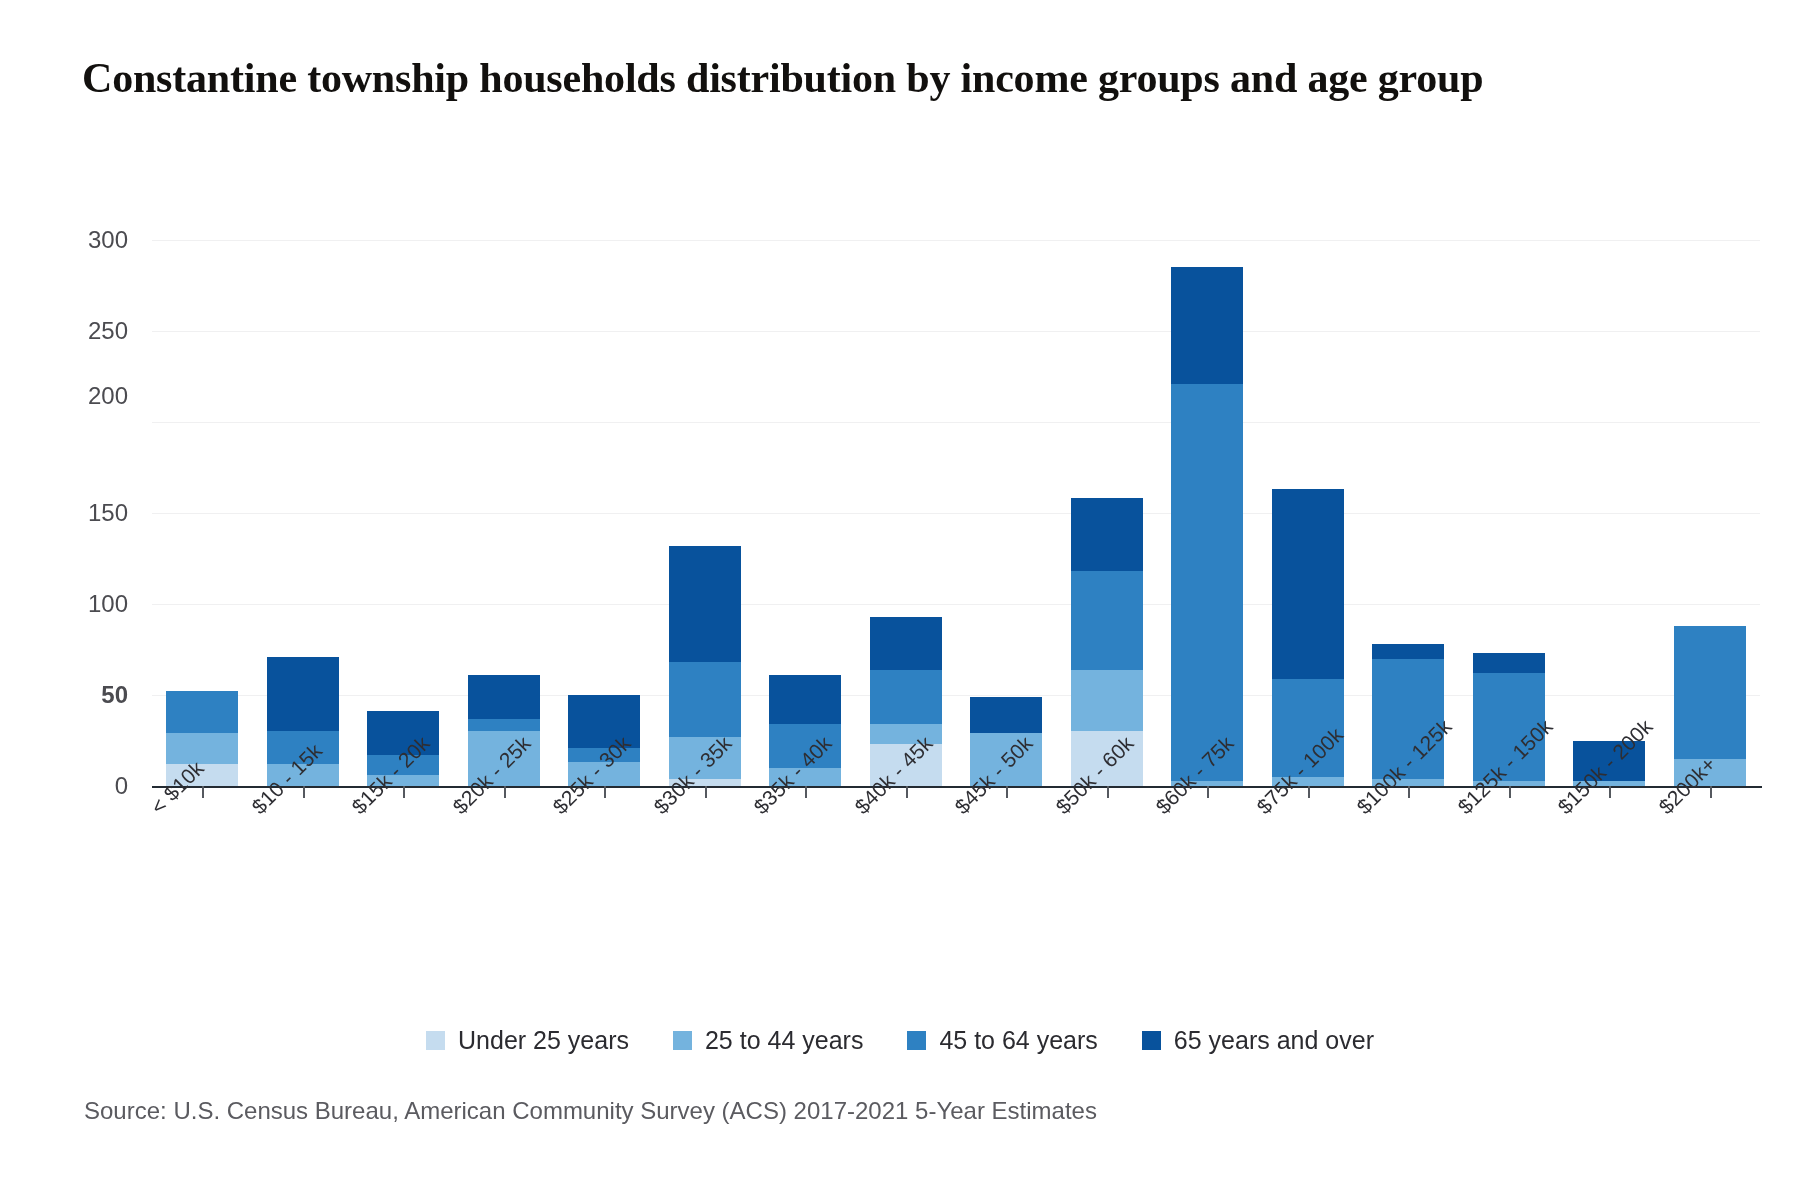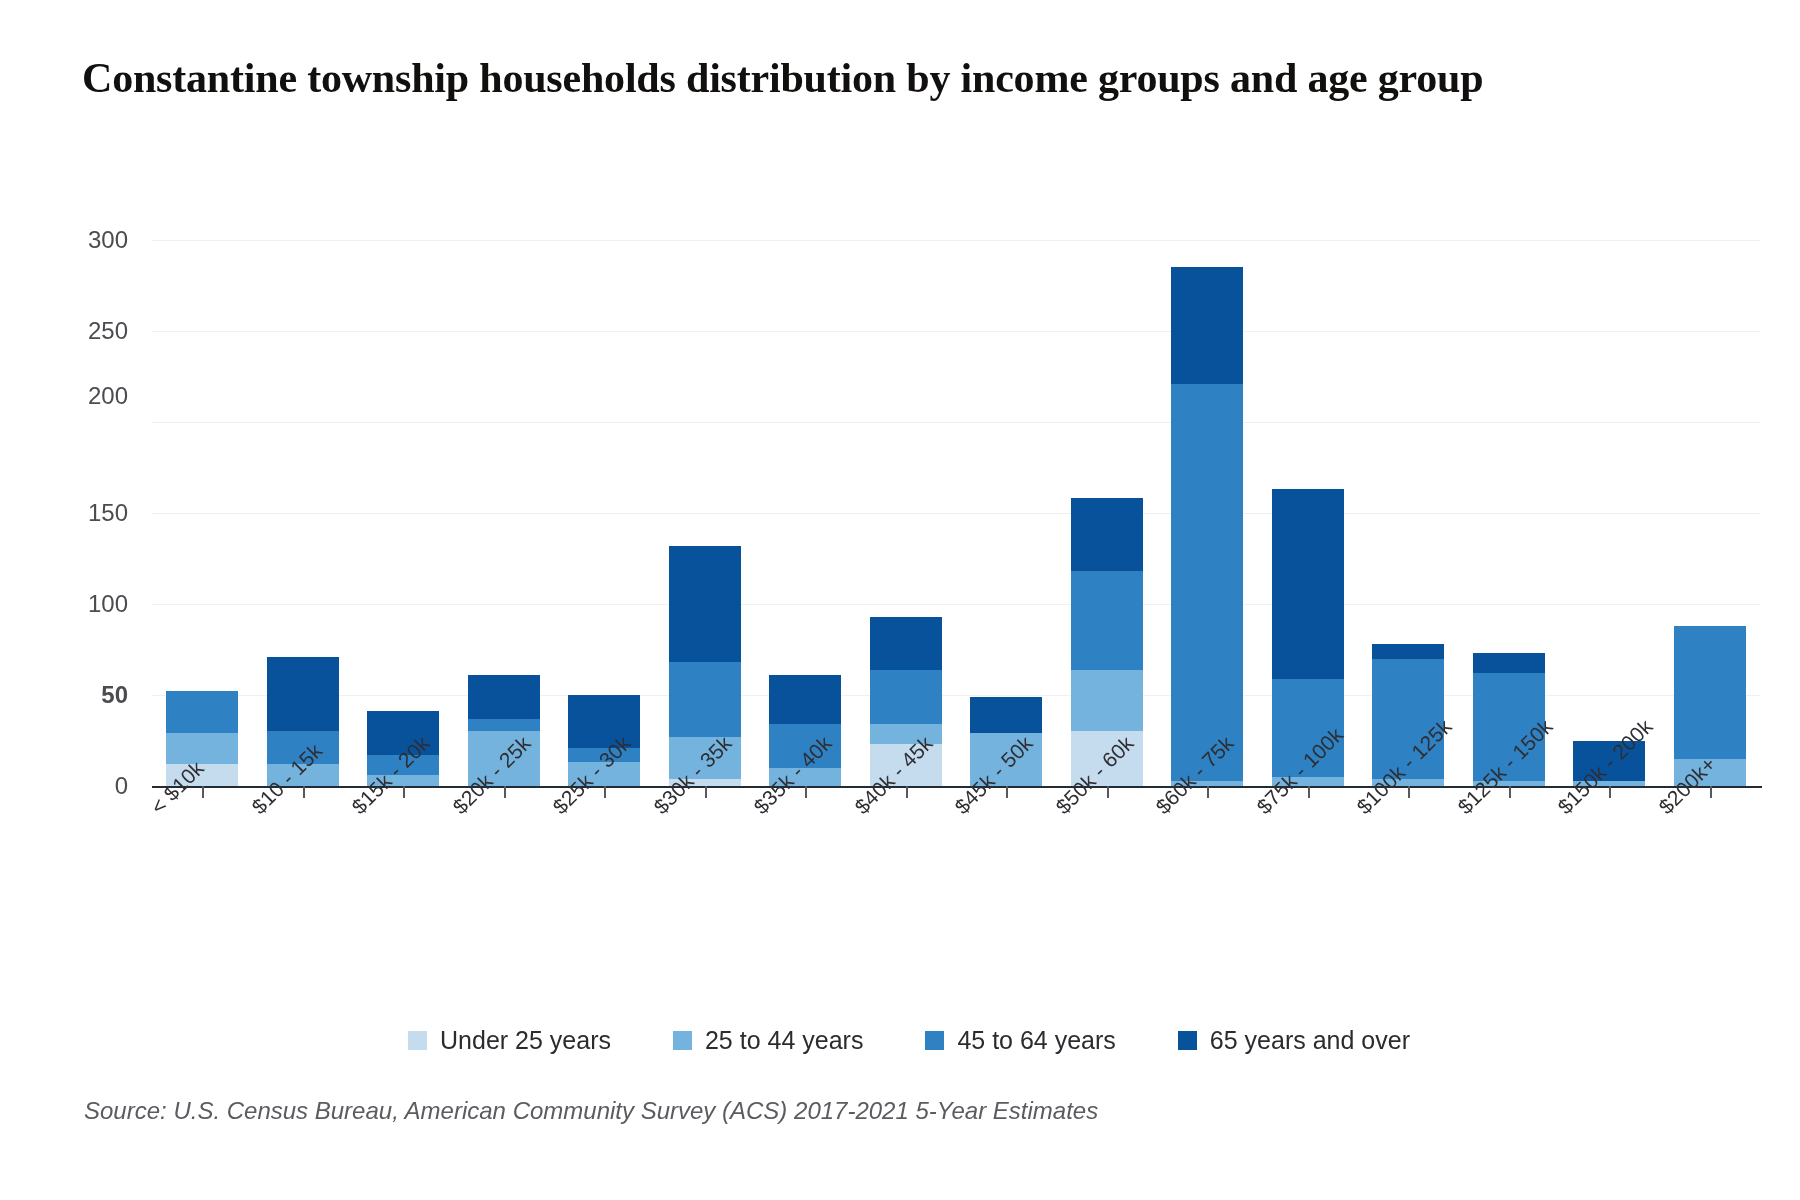--- a/index.html
+++ b/index.html
@@ -99,31 +99,30 @@
   
   #legend {
     position: absolute;
     left: 0; top: 1026px;
     width: 1800px;
     display: flex;
     justify-content: center;
     align-items: center;
     gap: 44px;
   }
-  .legend-item { display: flex; align-items: center; gap: 13px; margin-left: 18px; }
+  .legend-item { display: flex; align-items: center; gap: 13px; }
   .legend-swatch { width: 19px; height: 19px; display: block; }
   .legend-label { font-size: 25px; color: #2b2b30; }
 
   
   .source {
     position: absolute;
     left: 84px; top: 1097px;
     font-size: 24px;
     color: #5b5b60;
-    font-style: italic;
   }
   .brand {
     position: absolute;
     right: 70px; top: 1082px;
     font-family: "Liberation Sans", sans-serif;
     font-weight: bold;
     font-size: 46px;
     letter-spacing: -1.4px;
     color: #101014;
   }

